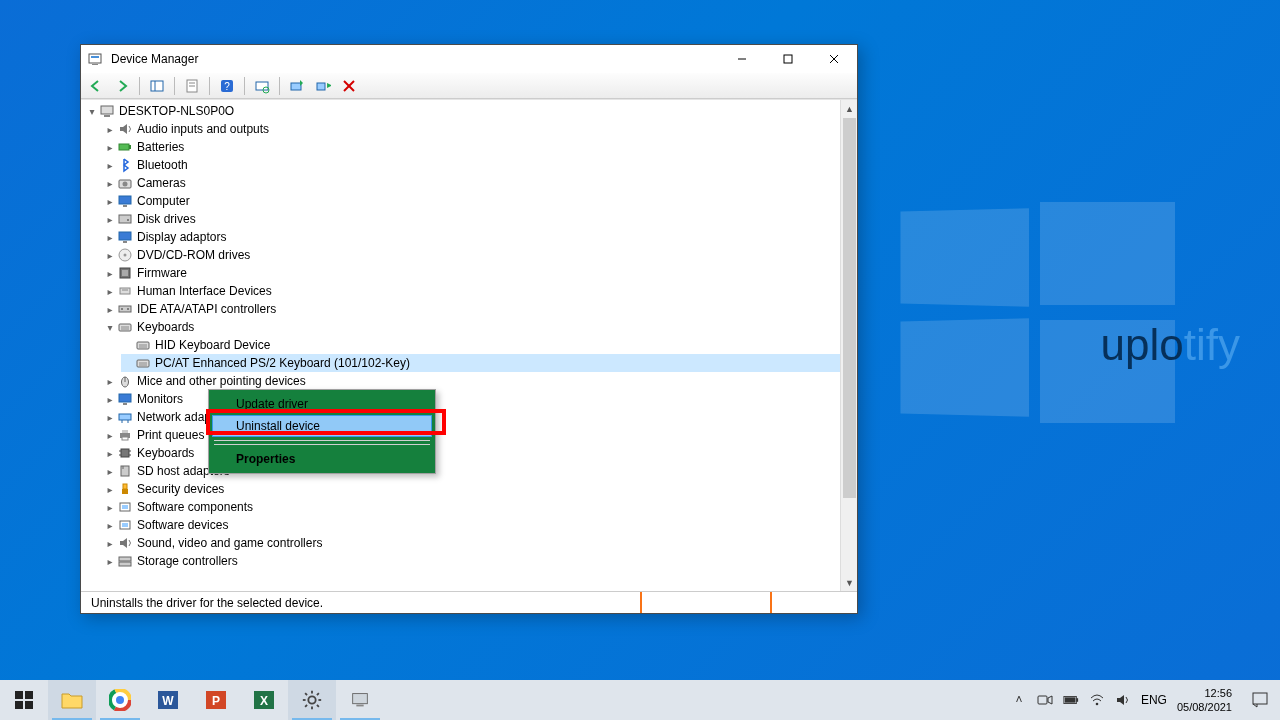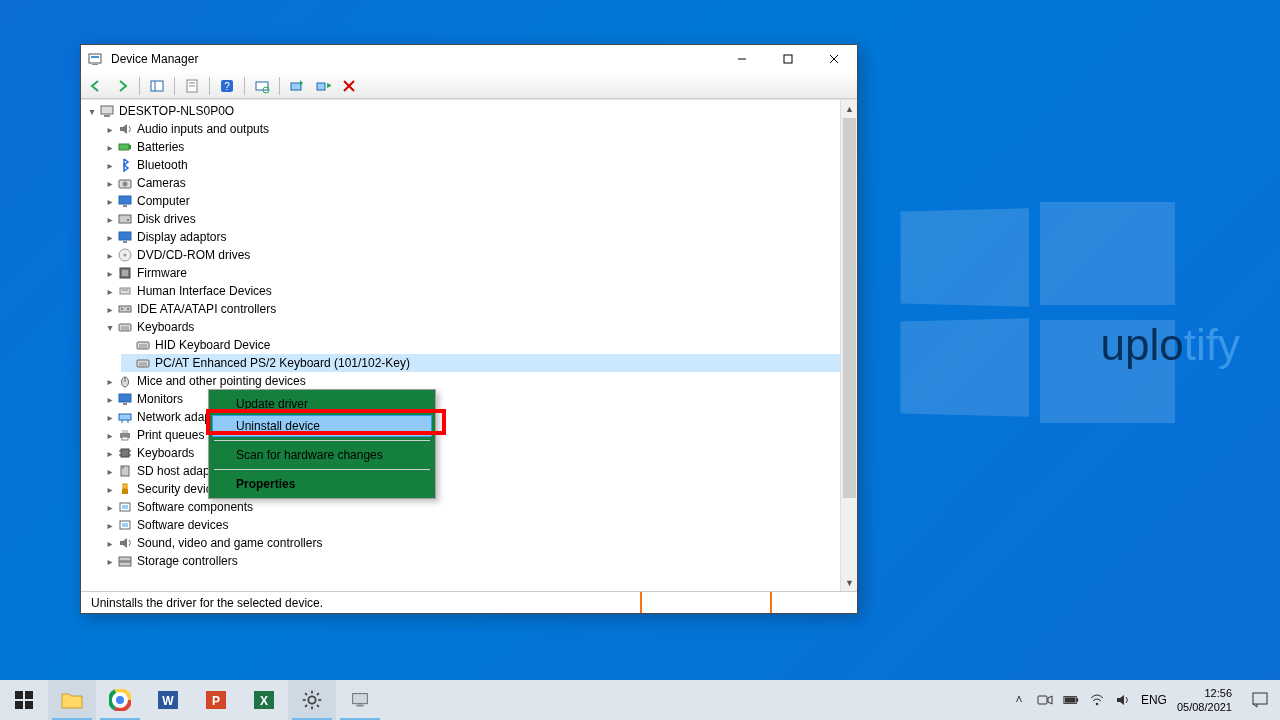--- a/index.html
+++ b/index.html
@@ -466,21 +466,20 @@
     <div class="cell main">Uninstalls the driver for the selected device.</div>
     <div class="cell mid"></div>
     <div class="cell end"></div>
   </div>
 </div>
 
 <div class="ctxmenu">
   <div class="ctxitem">Update driver</div>
   <div class="ctxitem hover">Uninstall device</div>
   <div class="ctxsep"></div>
-  <div class="ctxitem">Scan for hardware changes</div>
   <div class="ctxsep"></div>
   <div class="ctxitem bold">Properties</div>
 </div>
 <div class="highlight-box" style="left:206px; top:409px; width:240px; height:26px;"></div>
 
 <div class="taskbar">
   <div class="start">
     <svg viewBox="0 0 18 18">
         <rect x="0" y="0" width="8" height="8" fill="#222"></rect>
         <rect x="10" y="0" width="8" height="8" fill="#222"></rect>

